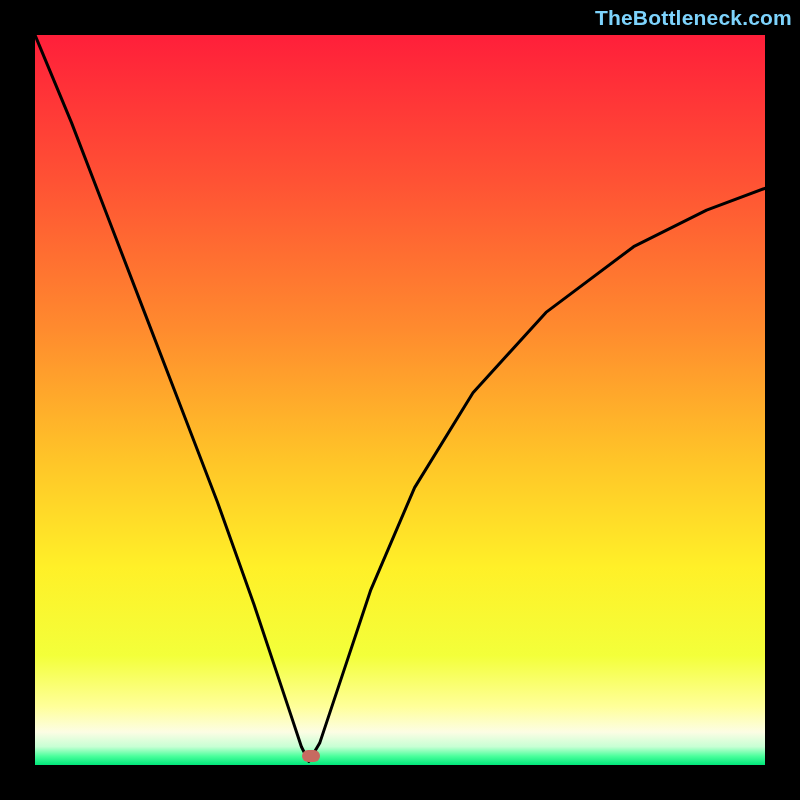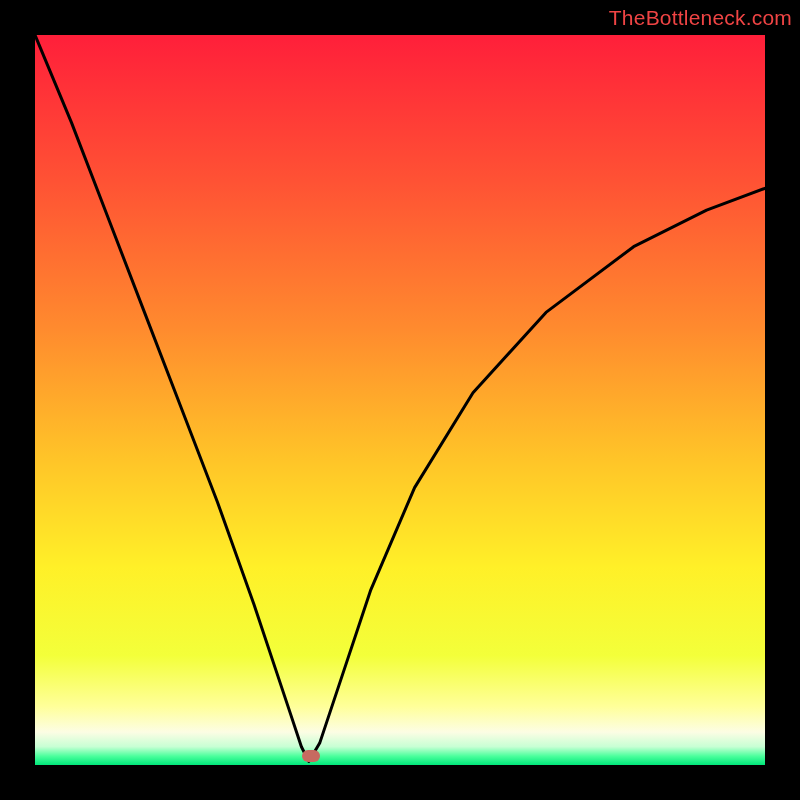--- a/index.html
+++ b/index.html
@@ -45,23 +45,23 @@
     position: absolute;
     width: 18px;
     height: 12px;
     border-radius: 6px;
     transform: translate(-50%, -50%);
   }
   .watermark {
     position: absolute;
     top: 6px;
     right: 8px;
-    color: #ef4444;
+    color: #7dd3fc;
     font-size: 21px;
-    font-weight: 400;
+    font-weight: 700;
     letter-spacing: 0.2px;
   }
 </style>
 </head>
 <body>
 
 <div class="frame">
   <div class="watermark">TheBottleneck.com</div>
   <div class="plot">
     <svg class="gradient" viewBox="0 0 730 730" preserveAspectRatio="none">

